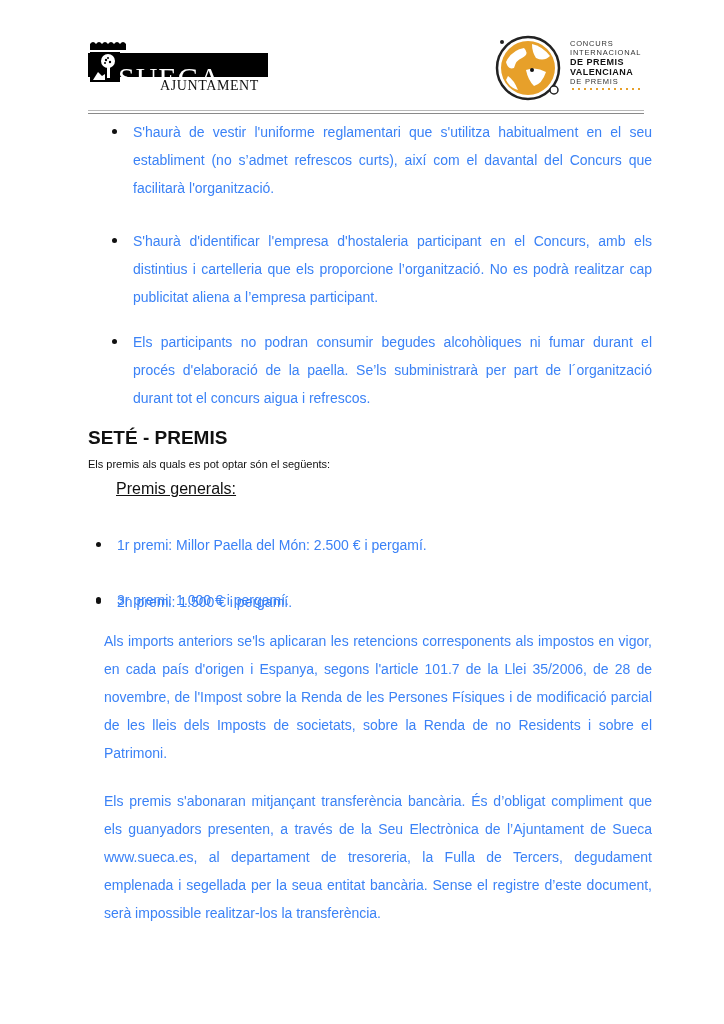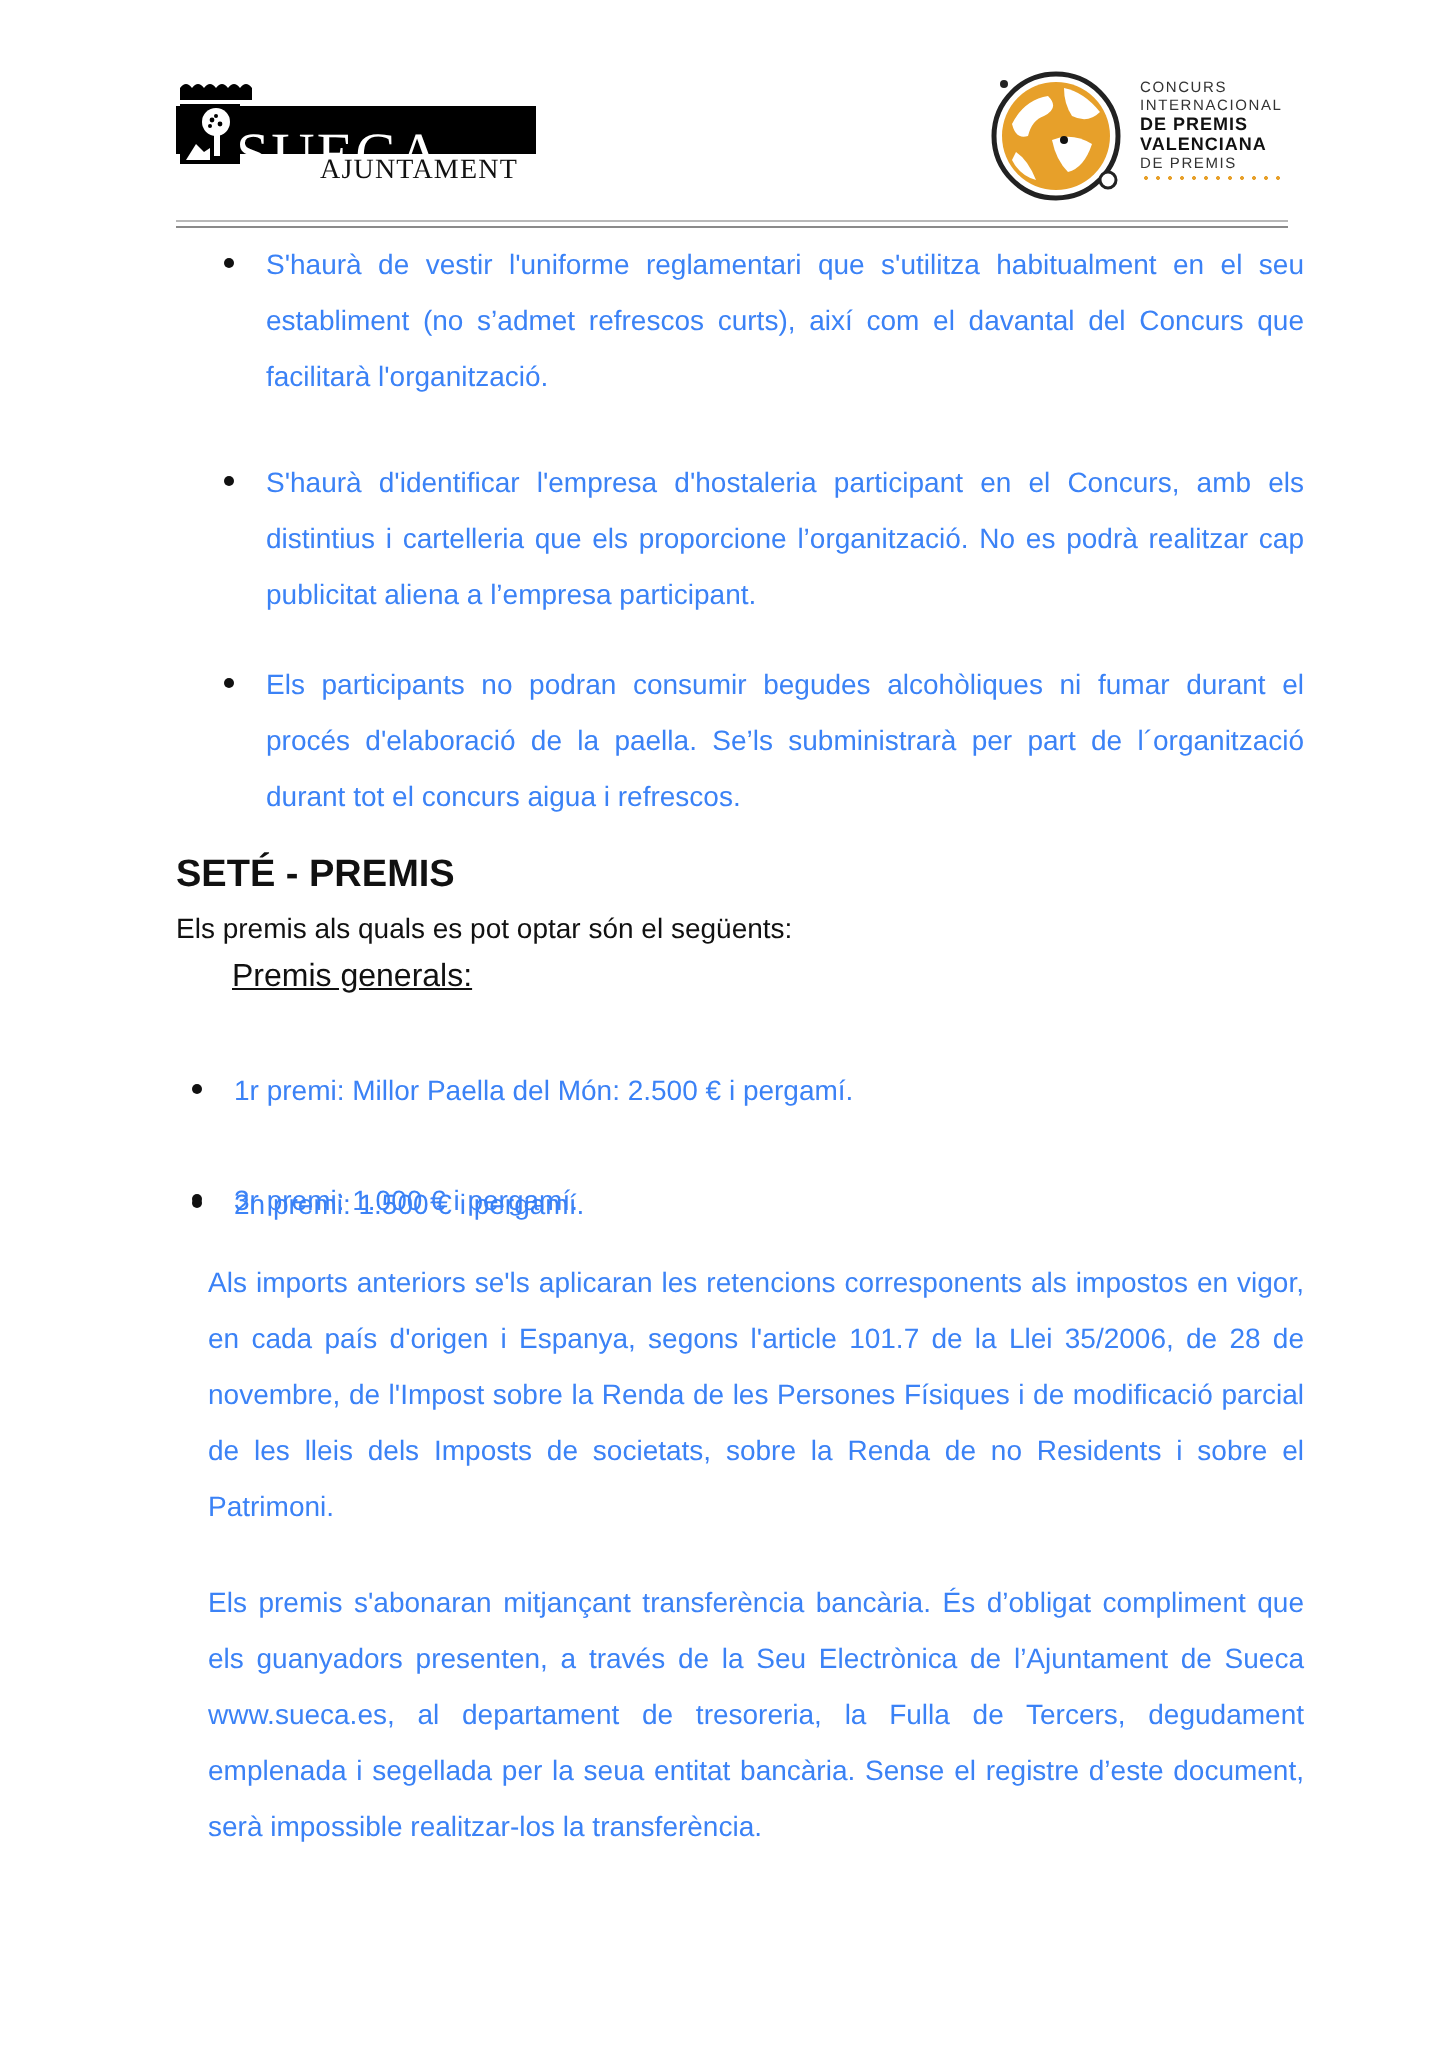--- a/index.html
+++ b/index.html
@@ -31,21 +31,21 @@
   .divider.d2 { top: 113px; background: #8a8a8a; }
 
   
   .text { position: absolute; font-size: 14px; line-height: 28px; color: #3b82f6; }
   .just { text-align: justify; text-align-last: left; margin-left: 16px; }
   .bullet-item { position: absolute; left: 88px; width: 548px; }
   .bullet-dot { position: absolute; left: 8px; top: 11px; width: 5px; height: 5px; border-radius: 50%; background: #111; }
   .bullet-text { position: absolute; left: 29px; width: 519px; top: 0; }
 
   .heading { position: absolute; left: 88px; top: 424px; font-weight: bold; font-size: 19px; line-height: 28px; }
-  .intro { position: absolute; left: 88px; top: 450px; font-size: 14px; line-height: 28px; }
+  .intro { position: absolute; left: 88px; top: 450px; font-size: 11px; line-height: 28px; }
   .subhead { position: absolute; left: 88px; top: 475px; font-size: 16px; line-height: 28px; text-decoration: underline; margin-left: 28px; }
 
   .prize { position: absolute; left: 88px; width: 548px; height: 28px; }
   .prize .bullet-text { white-space: nowrap; }
 
   .para { position: absolute; left: 88px; width: 548px; }
 </style>
 </head>
 <body>
 

